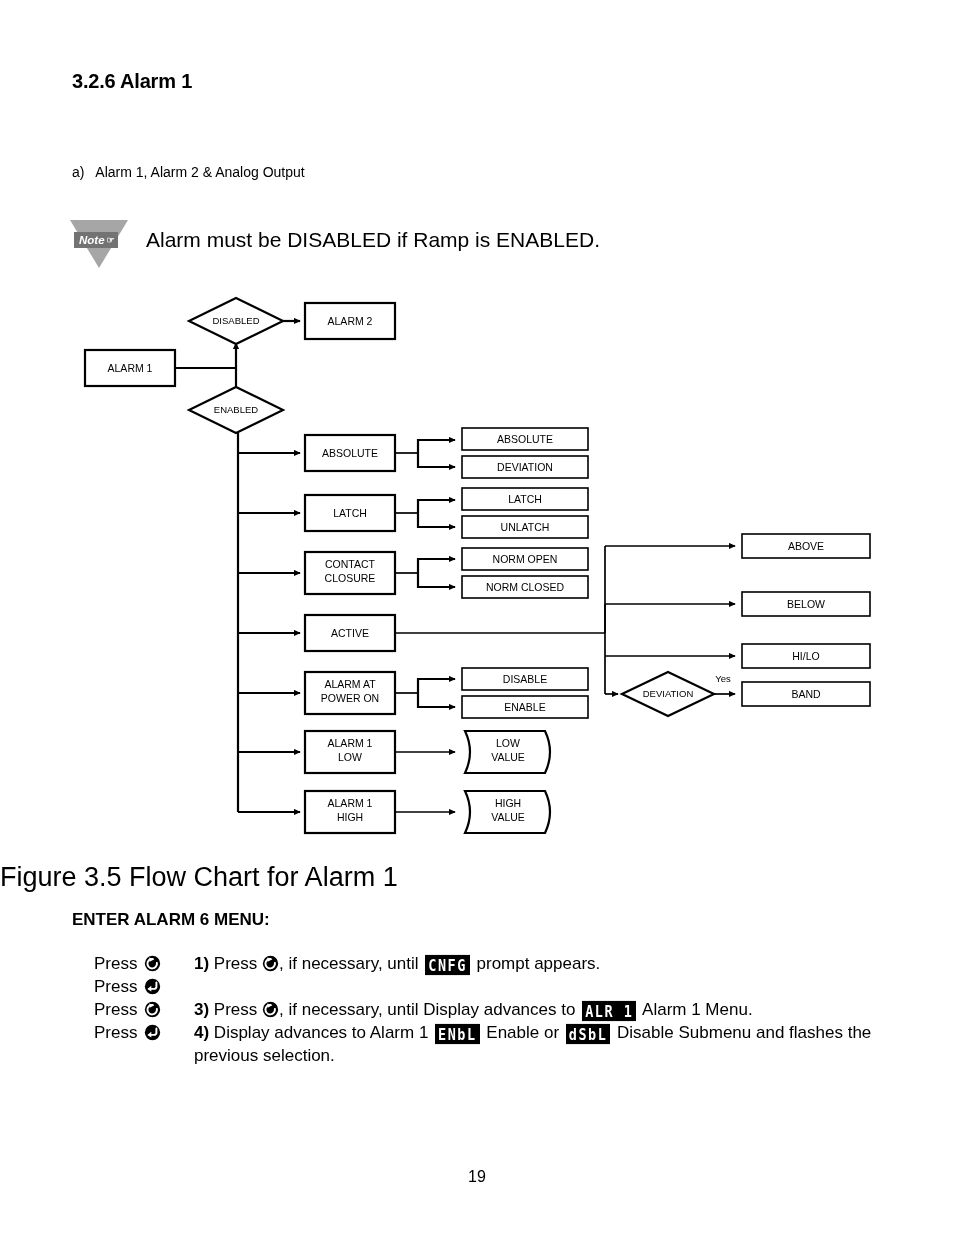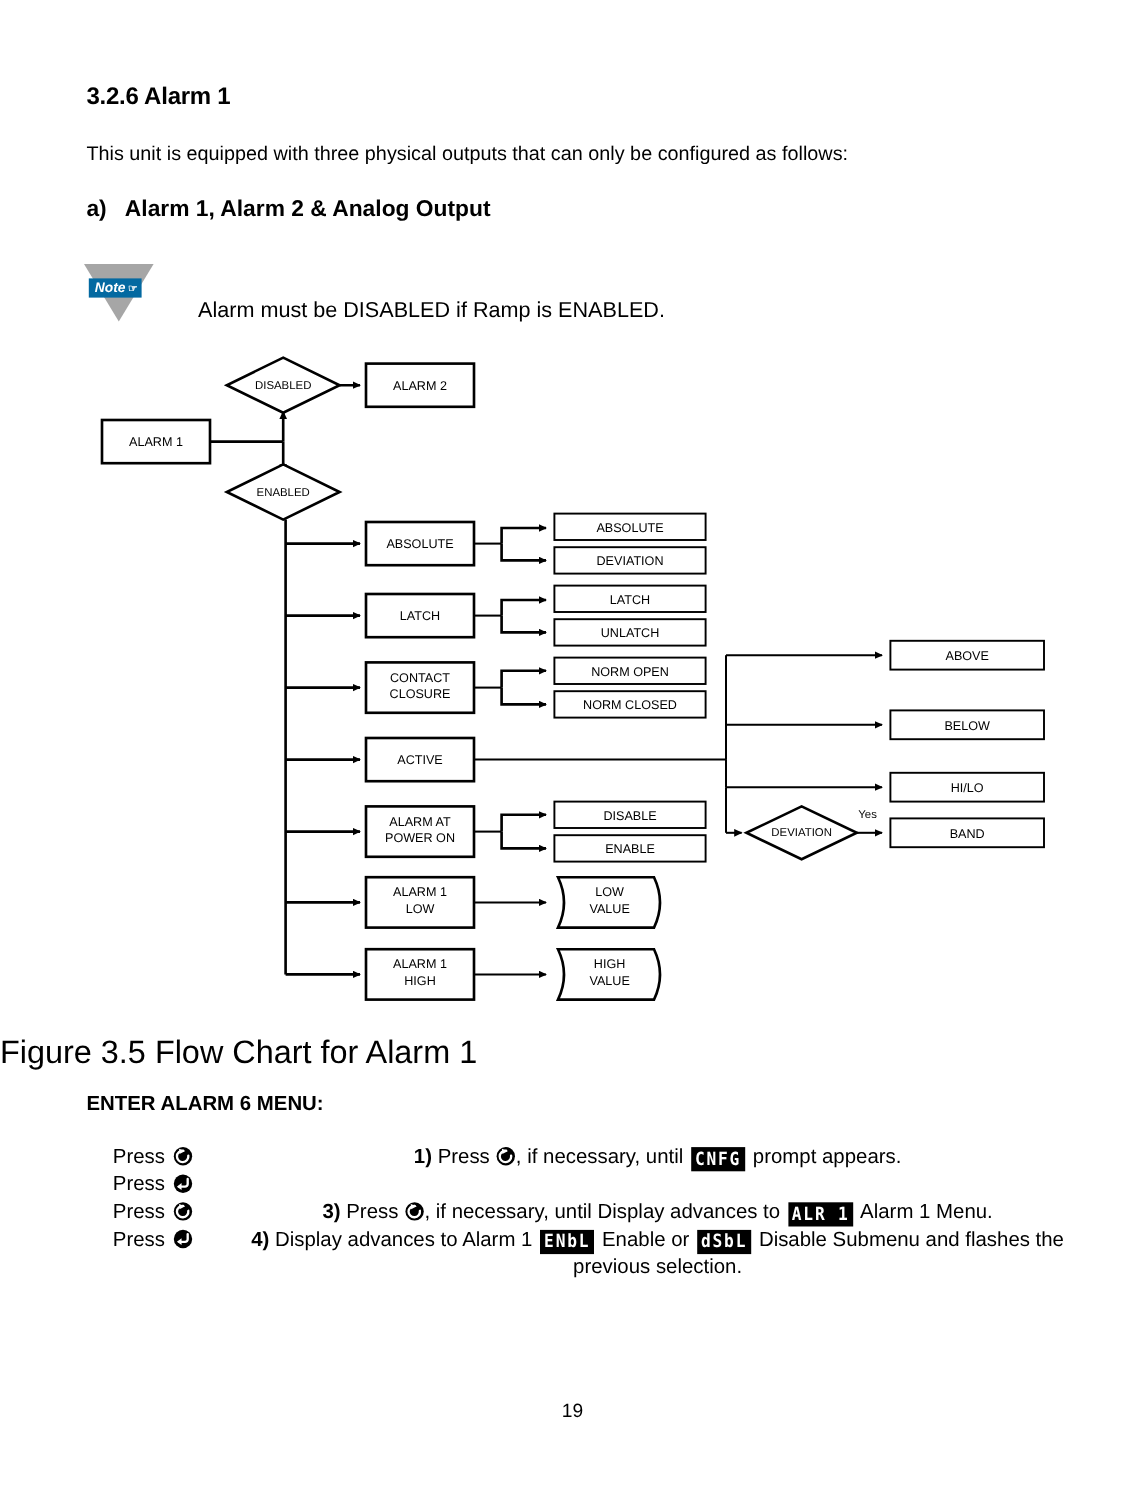--- a/index.html
+++ b/index.html
@@ -13,43 +13,43 @@
   
   #section-heading{
     position:absolute;left:72px;top:70px;
     font-size:20px;font-weight:bold;letter-spacing:-0.2px;
   }
   #intro-paragraph{
     position:absolute;left:72px;top:118px;width:800px;
     font-size:16.5px;line-height:21px;
   }
   #option-a,#option-b{
-    position:absolute;left:72px;font-size:19px;font-weight:bold;
+    position:absolute;left:72px;font-size:14px;font-weight:normal;
     white-space:pre;
   }
   #option-a{top:164px;}
   #option-b{top:186px;}
 
   
   #note-block{position:absolute;left:70px;top:220px;width:820px;height:50px;}
   .note-triangle{
     position:absolute;left:0;top:0;width:0;height:0;
     border-left:29px solid transparent;border-right:29px solid transparent;
     border-top:48px solid #a6a6a6;
   }
   .note-badge{
     position:absolute;left:4px;top:12px;
-    background:#0369a1;color:#fff;
+    background:#737373;color:#fff;
     font-size:11.5px;font-weight:bold;font-style:italic;
     padding:2px 4px 2px 5px;line-height:12px;
     display:flex;align-items:center;gap:2px;
   }
   .note-badge .hand{font-style:normal;font-size:9px;letter-spacing:-1px;}
   #note-text{
-    position:absolute;left:76px;top:28px;font-size:18px;white-space:nowrap;margin-left:19px;
+    position:absolute;left:76px;top:8px;font-size:21px;white-space:nowrap;
   }
 
   
   #flowchart{position:absolute;left:0;top:285px;width:954px;height:560px;}
   #flowchart svg{display:block;}
   .fc-label{
     font-family:"Liberation Sans", sans-serif;
     font-size:10.5px;fill:#000;text-anchor:middle;
   }
   .fc-label-sm{
@@ -71,21 +71,21 @@
   #menu-heading{
     position:absolute;left:72px;top:910px;
     font-size:17px;font-weight:bold;
   }
 
   
   #steps{position:absolute;left:72px;top:952px;width:830px;font-size:17px;}
   .step-row{position:relative;display:flex;align-items:flex-start;min-height:23px;}
   .press-col{width:122px;flex:0 0 122px;display:flex;align-items:center;gap:7px;
              padding-left:22px;box-sizing:border-box;white-space:nowrap;line-height:23px;}
-  .step-col{flex:1;line-height:23px;text-align:center;}
+  .step-col{flex:1;line-height:23px;}
   .step-num{font-weight:bold;}
 
   
   .key-icon{display:inline-block;width:17px;height:17px;vertical-align:-3px;}
   .key-icon svg{display:block;}
 
   
   .led{
     display:inline-block;background:#000;color:#fff;
     font-family:"DejaVu Sans Mono", monospace;
@@ -99,21 +99,20 @@
   #page-number{
     position:absolute;left:0;top:1168px;width:954px;text-align:center;font-size:16px;
   }
 </style>
 </head>
 <body>
 
 <div class="page">
 
   <div id="section-heading">3.2.6 Alarm 1</div>
-  <div id="intro-paragraph">This unit is equipped with three physical outputs that can only be configured as follows:</div>
   <div id="option-a">a)   Alarm 1, Alarm 2 &amp; Analog Output</div>
 
   <div id="note-block">
     <div class="note-triangle"></div>
     <div class="note-badge">
       <span>Note</span>
       <span class="hand">☞</span>
     </div>
     <div id="note-text">Alarm must be DISABLED if Ramp is ENABLED.</div>
   </div>

